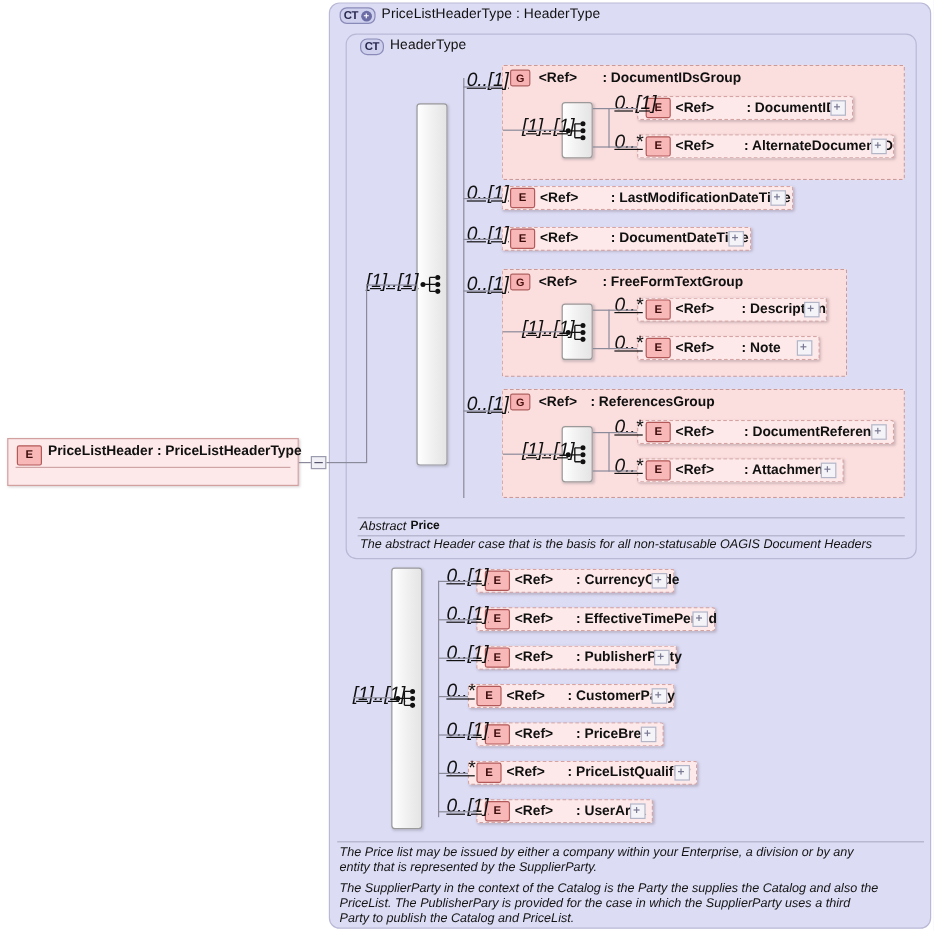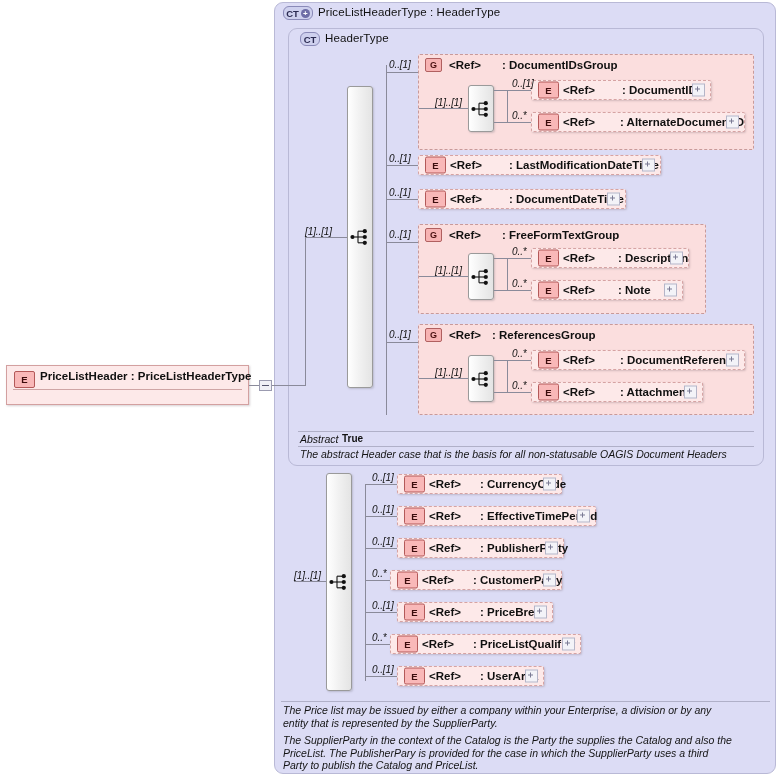--- a/index.html
+++ b/index.html
@@ -95,22 +95,22 @@
   }
   .seqicon{position:absolute;width:22px;height:18px;}
 
   
   .ln{position:absolute;background:#8a8a9a;}
   .lnh{height:1px;}
   .lnv{width:1px;}
 
   
   .card{
-    position:absolute;font-style:italic;font-size:10px;color:#111;
-    white-space:nowrap;letter-spacing:-0.1px;
+    position:absolute;font-style:italic;font-size:16px;color:#111;
+    white-space:nowrap;letter-spacing:-0.1px;text-decoration:underline;
   }
 
   
   .rootbox{
     background:#fde9e9;border:1px solid #d3a0a0;
     box-shadow:1px 1px 2px rgba(120,100,110,0.30);
   }
   .rootdiv{position:absolute;left:6px;right:6px;height:1px;background:#cfa5a5;}
   .rootdoc{
     position:absolute;font-style:italic;font-size:10.5px;color:#202020;
@@ -310,21 +310,21 @@
   <span class="ebadge">E</span>
   <span class="ref">&lt;Ref&gt;</span>
   <span class="nm" style="left:88px;">: Attachment</span>
   <span class="expand" style="right:5px;"></span>
 </div>
 <div class="card abs" style="left:512px;top:380px;">0..*</div>
 <div class="ln lnh abs" style="left:494px;top:392px;width:37px;"></div>
 
 <div class="annot-sep abs" style="left:298px;top:431px;width:456px;"></div>
 <div class="annot-label abs" style="left:300px;top:433px;">Abstract</div>
-<div class="annot-val abs" style="left:342px;top:433px;">True</div>
+<div class="annot-val abs" style="left:342px;top:433px;">Price</div>
 <div class="annot-sep abs" style="left:298px;top:446px;width:456px;"></div>
 <div class="annot-text abs" style="left:300px;top:448px;width:452px;">The abstract Header case that is the basis for all non-statusable OAGIS Document Headers</div>
 
 <div class="abs seq" style="left:326px;top:473px;width:26px;height:218px;"></div>
 <svg class="seqicon abs" style="left:329px;top:573px;" viewBox="0 0 22 18">
   <circle cx="2.5" cy="9" r="2.1" fill="#111"></circle>
   <line x1="4.3" y1="9" x2="8" y2="9" stroke="#111" stroke-width="1.1"></line>
   <line x1="8" y1="3.2" x2="8" y2="14.8" stroke="#111" stroke-width="1.1"></line>
   <line x1="8" y1="3.2" x2="13" y2="3.2" stroke="#111" stroke-width="1.1"></line>
   <line x1="8" y1="9" x2="13" y2="9" stroke="#111" stroke-width="1.1"></line>

